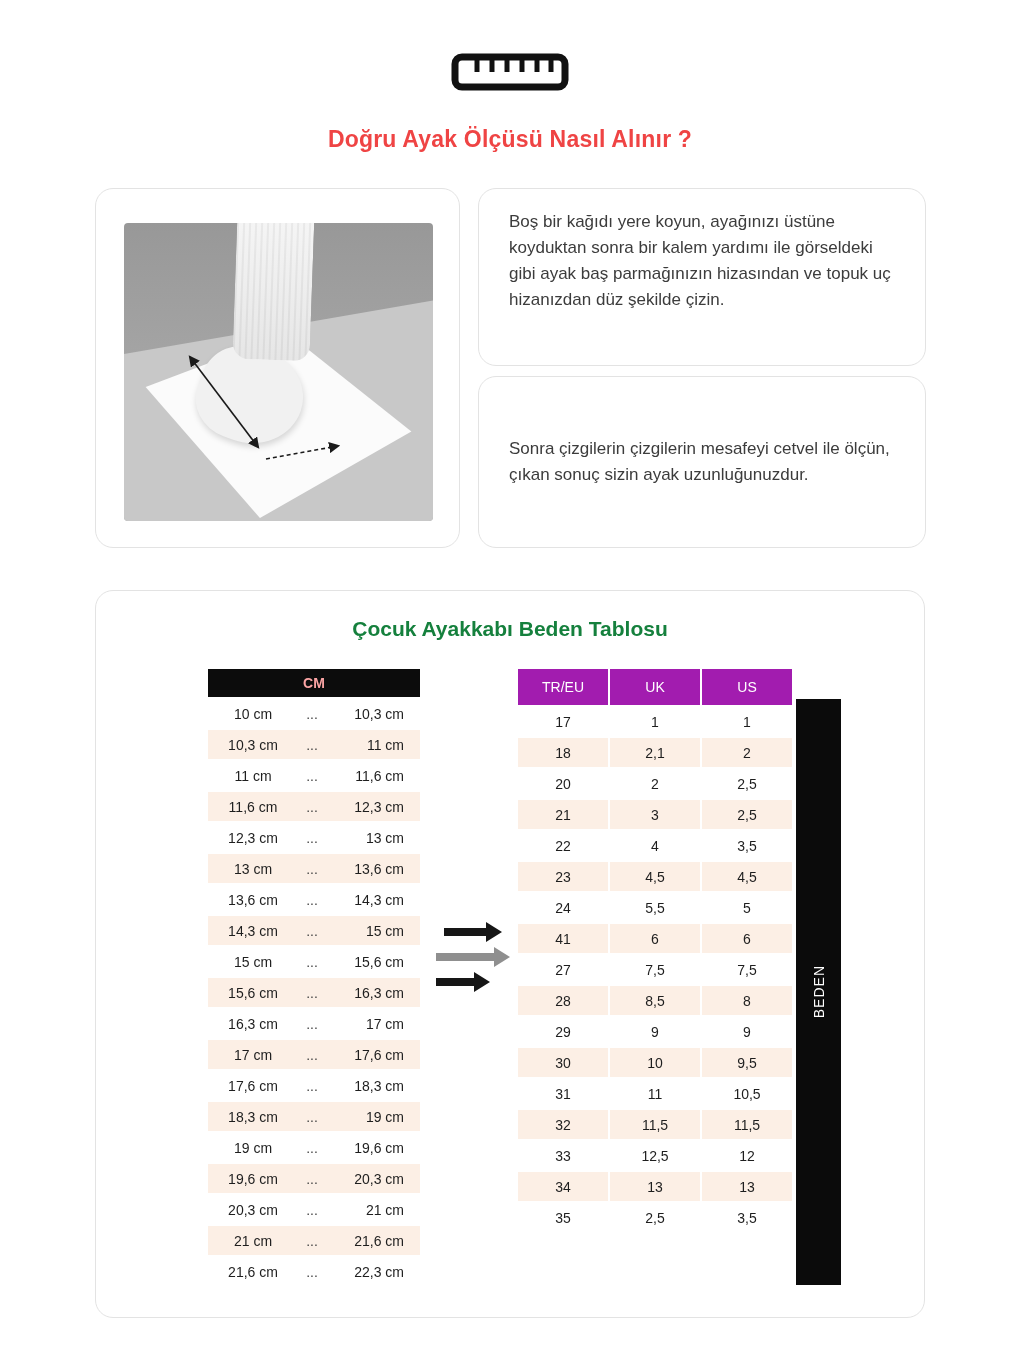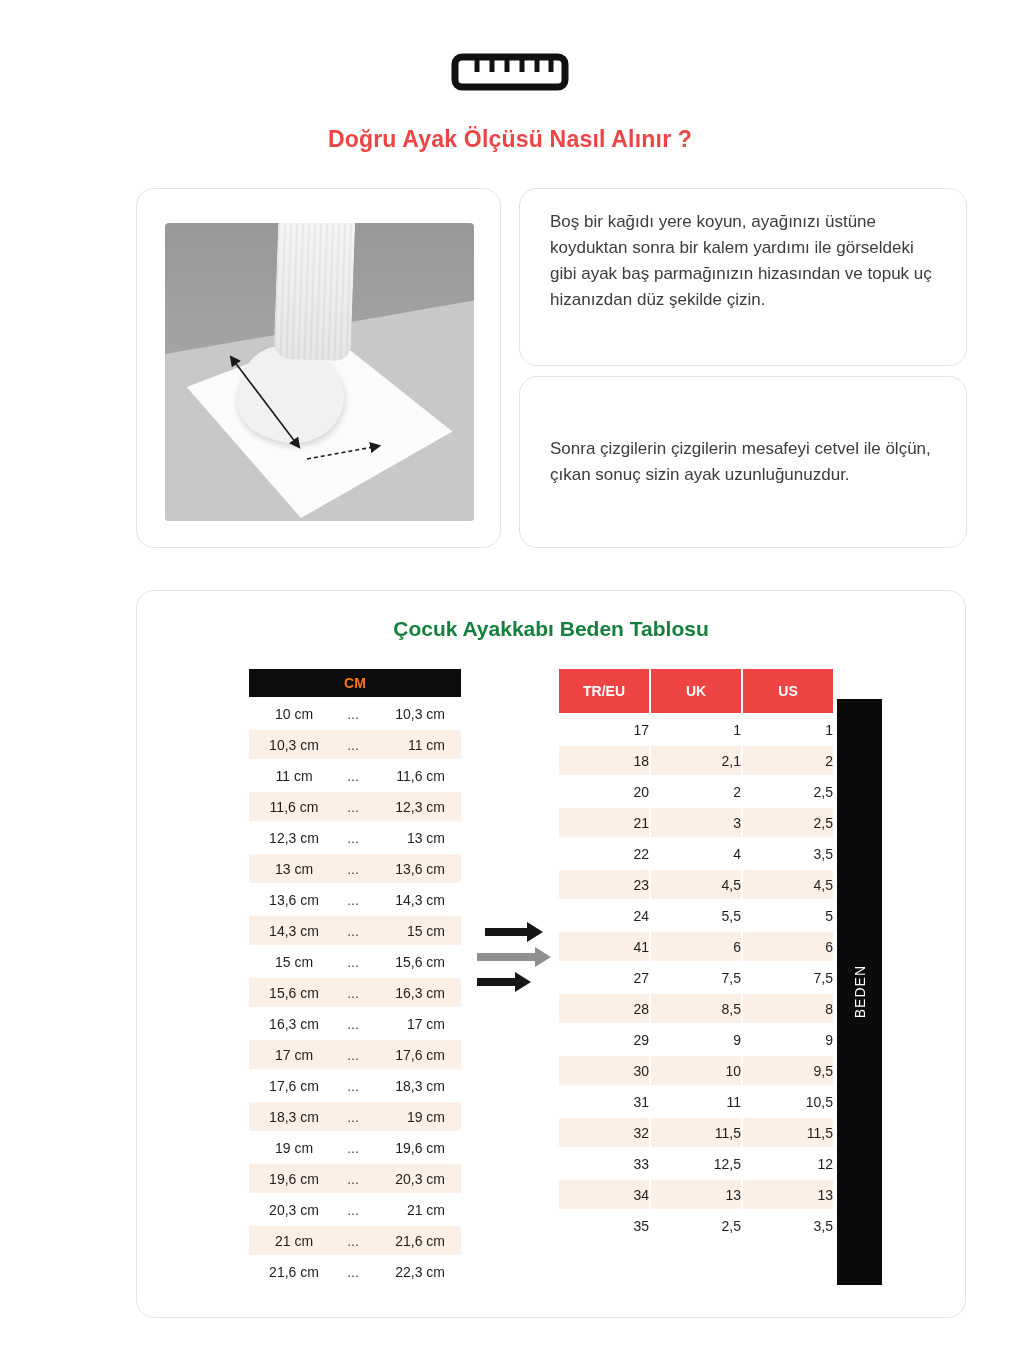--- a/index.html
+++ b/index.html
@@ -15,21 +15,21 @@
   .ruler-wrap { position: absolute; top: 50px; left: 0; width: 100%; text-align: center; }
   .page-title {
     position: absolute; top: 126px; left: 0; width: 100%;
     text-align: center; font-size: 23px; font-weight: bold; color: #ef4444;
     letter-spacing: .2px;
   }
 
   
   .card {
     position: absolute; background: #fff;
-    border: 1px solid #e3e3e3; border-radius: 18px; margin-left: 41px;
+    border: 1px solid #e3e3e3; border-radius: 18px;
   }
   .photo-card { left: 95px; top: 188px; width: 365px; height: 360px; }
   .text-card-1 { left: 478px; top: 188px; width: 448px; height: 178px; padding: 20px 30px; }
   .text-card-2 { left: 478px; top: 376px; width: 448px; height: 172px; padding: 0 30px; display: flex; align-items: center; }
   .instr-text { font-size: 17px; line-height: 26px; color: #3c3c3c; }
 
   
   .photo {
     position: absolute; left: 28px; top: 34px; width: 309px; height: 298px;
     border-radius: 4px; overflow: hidden;
@@ -68,37 +68,37 @@
   }
 
   table { font-size: 14px; color: #1e1e1e; }
   th { font-size: 14px; }
 
   .cm-table {
     position: absolute; left: 112px; top: 76px; width: 212px;
     border-collapse: separate; border-spacing: 0 2px;
   }
   .cm-table th {
-    background: #0c0c0c; color: #f97316; height: 28px; font-weight: 700;
+    background: #0c0c0c; color: #fca5a5; height: 28px; font-weight: 700;
   }
   .cm-table td { height: 29px; }
   .cm-table .c-from { width: 90px; text-align: center; }
   .cm-table .c-dots { width: 28px; text-align: center; color: #444; }
   .cm-table .c-to   { width: 94px; text-align: right; padding-right: 16px; }
   .cm-table tbody tr:nth-child(odd)  td { background: #ffffff; }
   .cm-table tbody tr:nth-child(even) td { background: #fcefe5; }
 
   .size-table {
     position: absolute; left: 420px; top: 76px; width: 278px;
     border-collapse: separate; border-spacing: 2px;
   }
   .size-table th {
-    background: #ef4444; color: #fff; height: 44px; font-weight: 700; width: 33.33%;
-  }
-  .size-table td { height: 29px; text-align: right; }
+    background: #a21caf; color: #fff; height: 36px; font-weight: 400; width: 33.33%;
+  }
+  .size-table td { height: 29px; text-align: center; }
   .size-table tbody tr:nth-child(odd)  td { background: #ffffff; }
   .size-table tbody tr:nth-child(even) td { background: #fcefe5; }
 
   .beden-bar {
     position: absolute; left: 700px; top: 108px; width: 45px; height: 586px;
     background: #0b0b0b; display: flex; align-items: center; justify-content: center;
   }
   .beden-bar span {
     color: #ffffff; font-size: 14px; letter-spacing: 1px;
     writing-mode: vertical-rl; transform: rotate(180deg);

